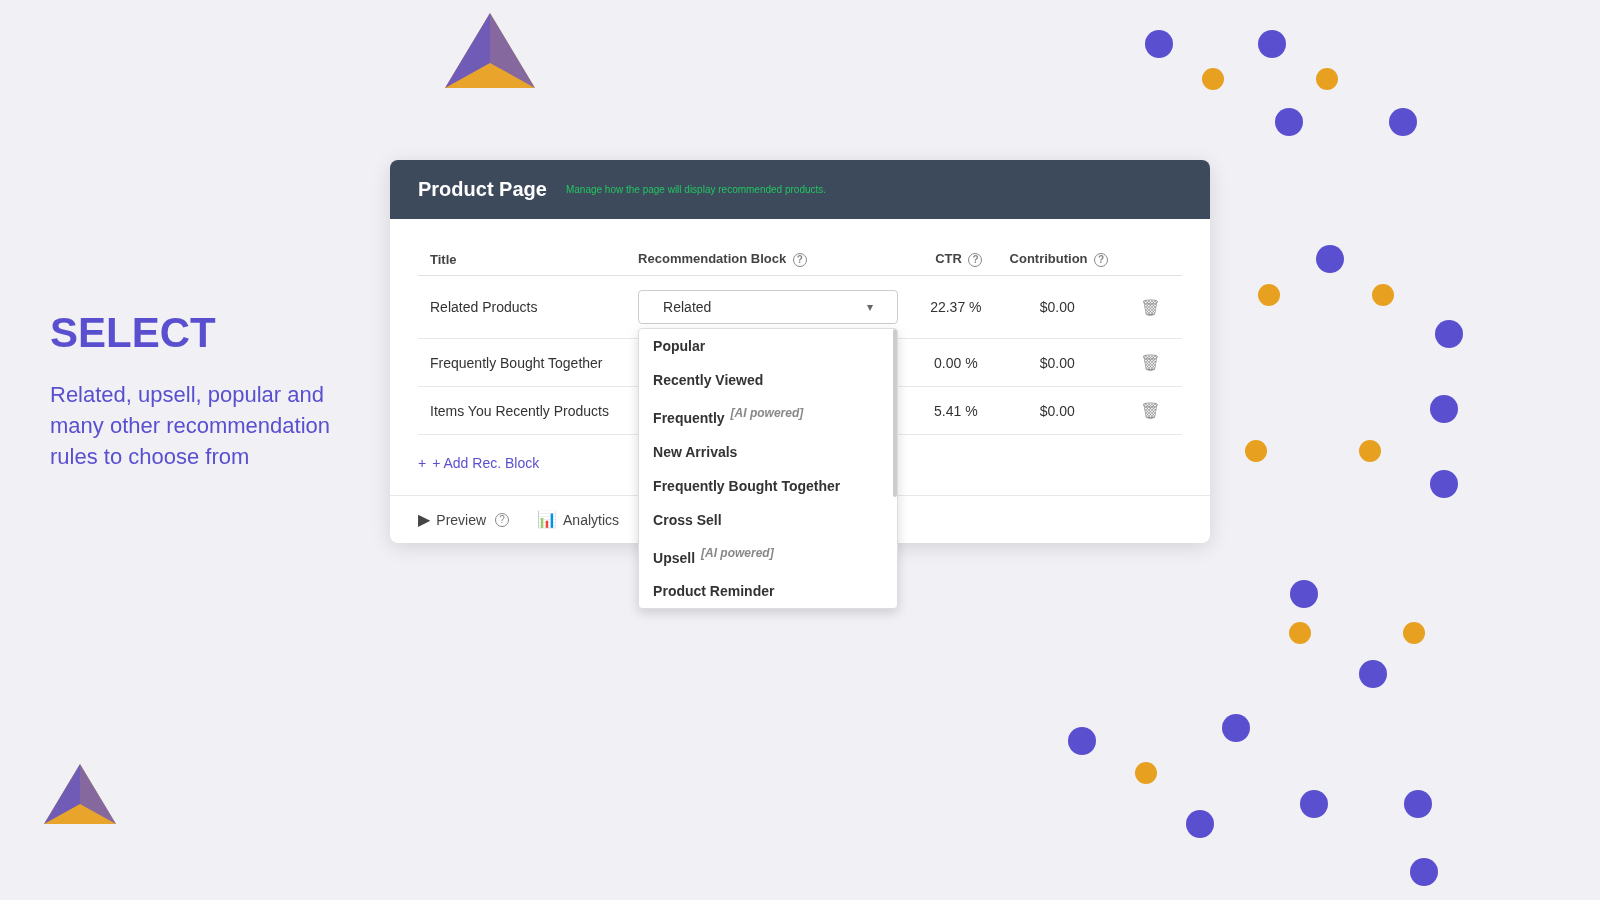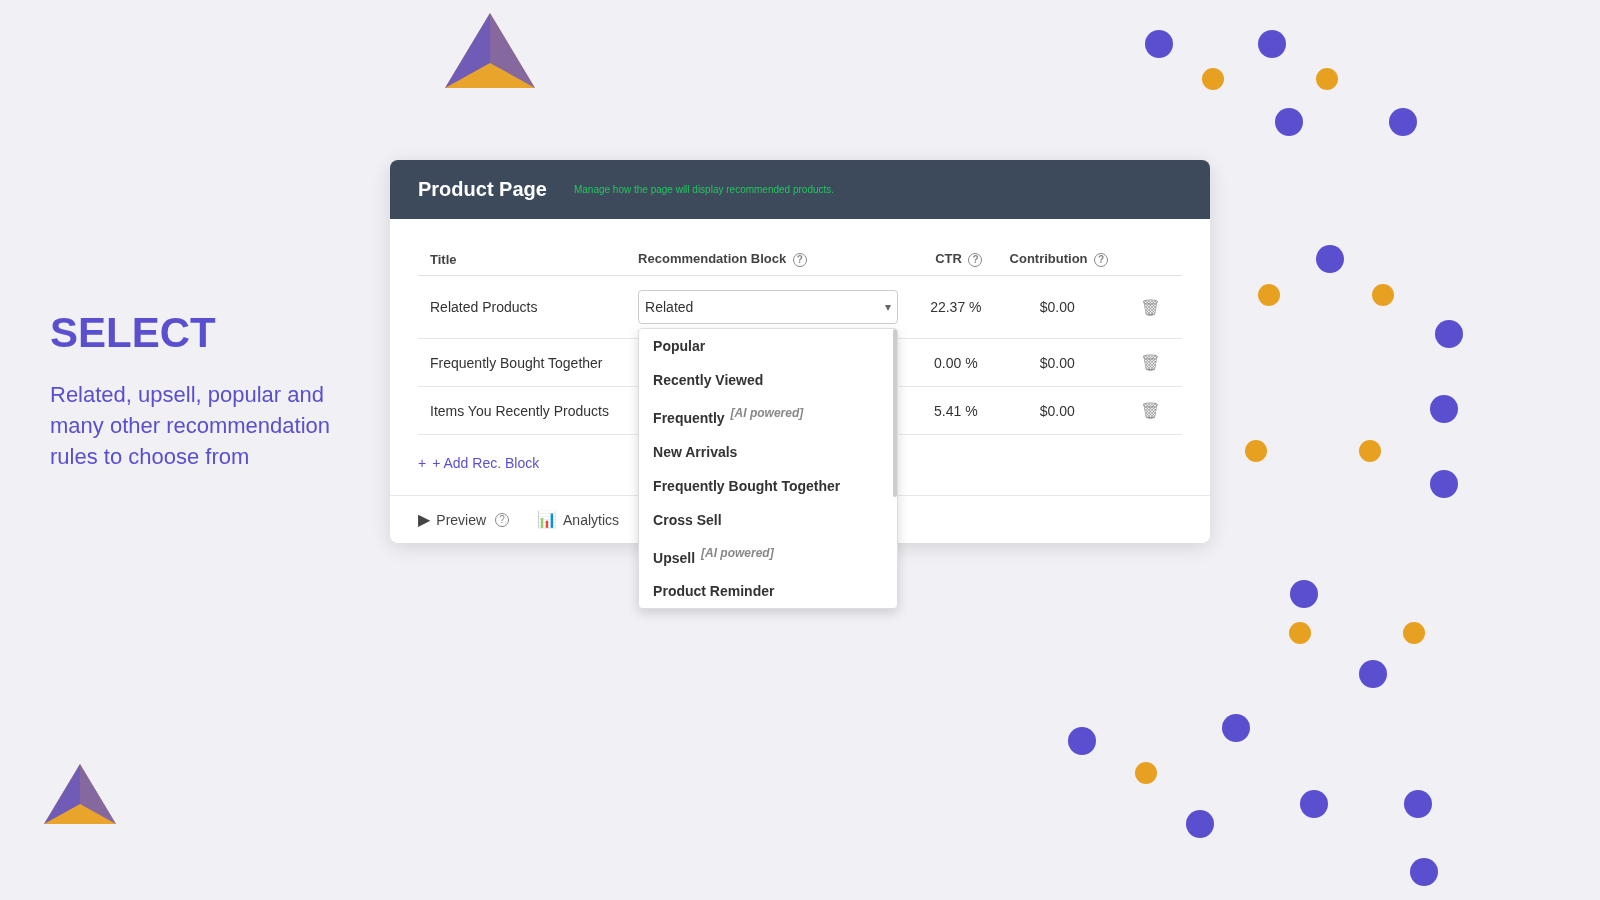--- a/index.html
+++ b/index.html
@@ -71,21 +71,21 @@
       overflow: visible;
     }
 
     
     .card-header {
       background: #3d4a5c;
       border-radius: 8px 8px 0 0;
       padding: 18px 28px;
       display: flex;
       align-items: center;
-      gap: 27px;
+      gap: 19px;
     }
     .card-header-title {
       font-size: 20px;
       font-weight: 600;
       color: #fff;
     }
     .card-header-subtitle {
       font-size: 10px;
       color: #22c55e;
     }
@@ -137,21 +137,21 @@
     .dropdown-wrapper {
       position: relative;
       width: 260px;
     }
     .dropdown-trigger {
       display: flex;
       align-items: center;
       justify-content: space-between;
       border: 1px solid #ccc;
       border-radius: 4px;
-      padding: 8px 6px;
+      padding: 8px 24px;
       font-size: 14px;
       cursor: pointer;
       background: #fff;
       color: #333;
     }
     .dropdown-arrow {
       font-size: 12px;
       color: #666;
     }
 

